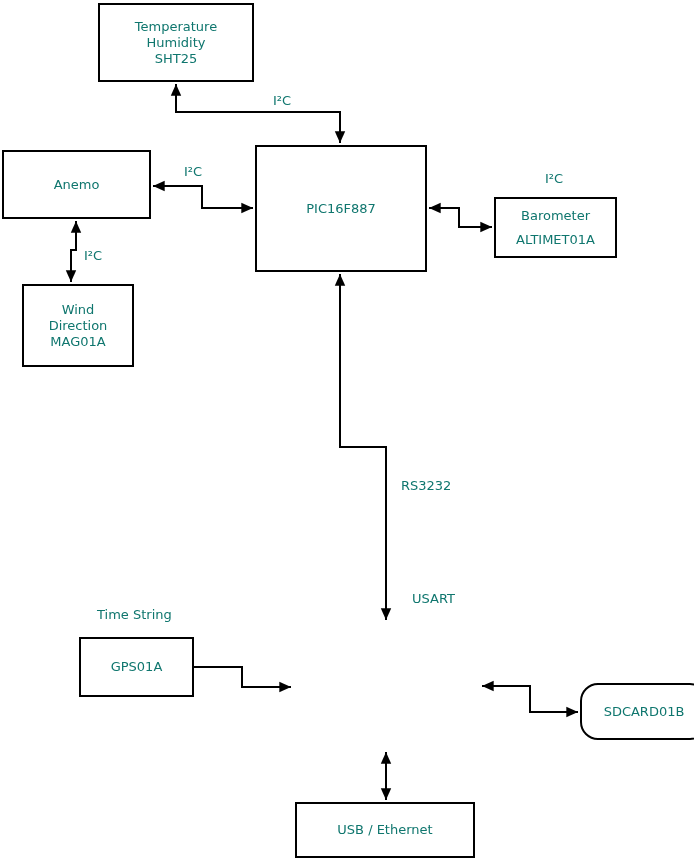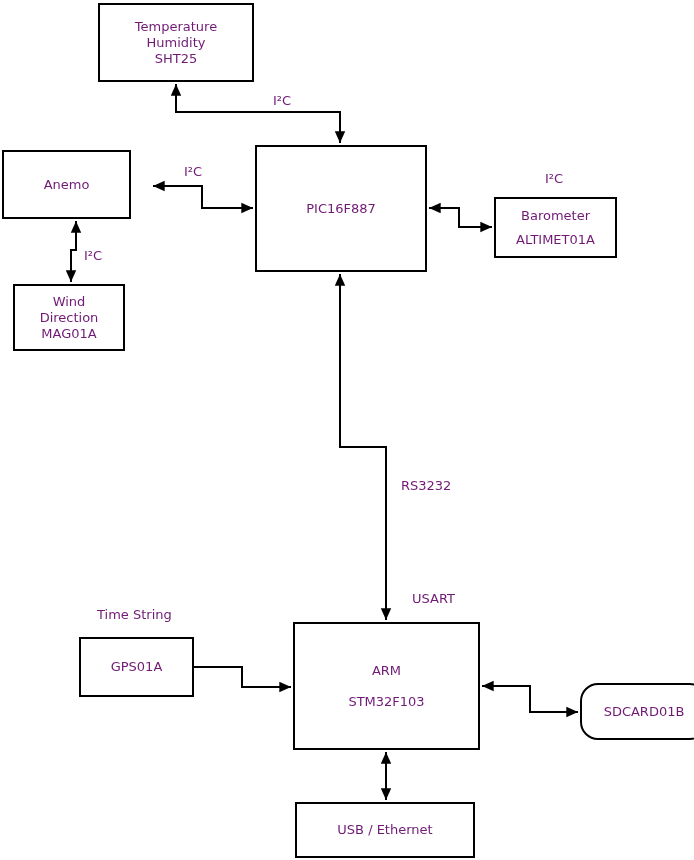--- a/index.html
+++ b/index.html
@@ -3,21 +3,21 @@
 <meta charset="utf-8">
 <style>
   * { margin: 0; padding: 0; box-sizing: border-box; }
   html, body { background: #ffffff; }
   #canvas {
     position: relative;
     width: 694px;
     height: 860px;
     background: #ffffff;
     font-family: "DejaVu Sans", "Liberation Sans", sans-serif;
-    color: #701a75;
+    color: #0f766e;
     overflow: hidden;
   }
   #wires {
     position: absolute;
     left: 0; top: 0;
     width: 694px; height: 860px;
   }
   .node {
     position: absolute;
     border: 2px solid #000000;
@@ -35,22 +35,22 @@
     position: absolute;
     font-size: 13px;
     line-height: 15px;
     white-space: nowrap;
     z-index: 3;
     background: transparent;
     text-align: center;
   }
   
   #n-temp    { left: 98px;  top: 3px;   width: 156px; height: 79px; }
-  #n-anemo   { left: 2px;   top: 150px; width: 129px; height: 69px; text-align: right; }
-  #n-wind    { left: 13px;  top: 284px; width: 112px; height: 67px; }
+  #n-anemo   { left: 2px;   top: 150px; width: 149px; height: 69px; text-align: right; }
+  #n-wind    { left: 22px;  top: 284px; width: 112px; height: 83px; }
   #n-pic     { left: 255px; top: 145px; width: 172px; height: 127px; text-align: right; }
   #n-baro    { left: 494px; top: 197px; width: 123px; height: 61px; gap: 8px; }
   #n-gps     { left: 79px;  top: 637px; width: 115px; height: 60px; }
   #n-arm     { left: 293px; top: 622px; width: 187px; height: 128px; }
   #n-arm .gap { height: 15px; }
   #n-sdcard  { left: 580px; top: 683px; width: 128px; height: 57px; border-radius: 18px; }
   #n-usb     { left: 295px; top: 802px; width: 180px; height: 56px; }
   
   #l-i2c-temp    { left: 273px; top: 93px; }
   #l-i2c-anemo   { left: 184px; top: 164px; }
@@ -111,25 +111,20 @@
 
   <div class="node" id="n-baro">
     <span>Barometer</span>
     <span>ALTIMET01A</span>
   </div>
 
   <div class="node" id="n-gps">
     <span>GPS01A</span>
   </div>
 
-  <div class="node" id="n-arm">
-    <span>ARM</span>
-    <span class="gap"></span>
-    <span>STM32F103</span>
-  </div>
 
   <div class="node" id="n-sdcard">
     <span>SDCARD01B</span>
   </div>
 
   <div class="node" id="n-usb">
     <span>USB / Ethernet</span>
   </div>
 
   <div class="edge-label" id="l-i2c-temp">I²C</div>

